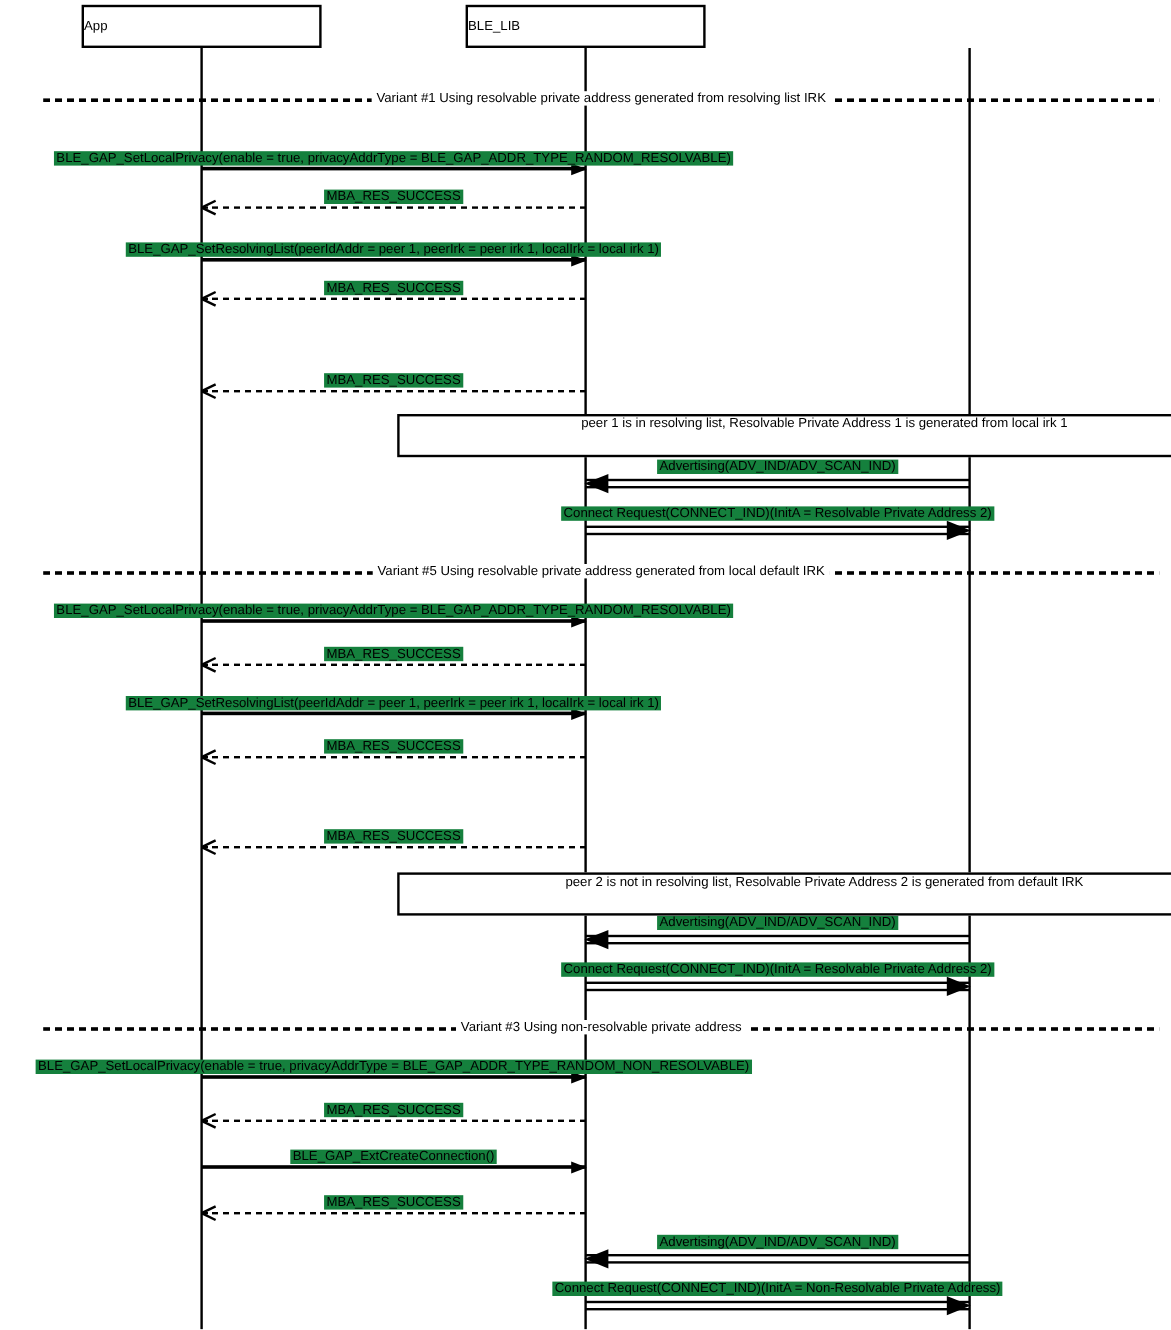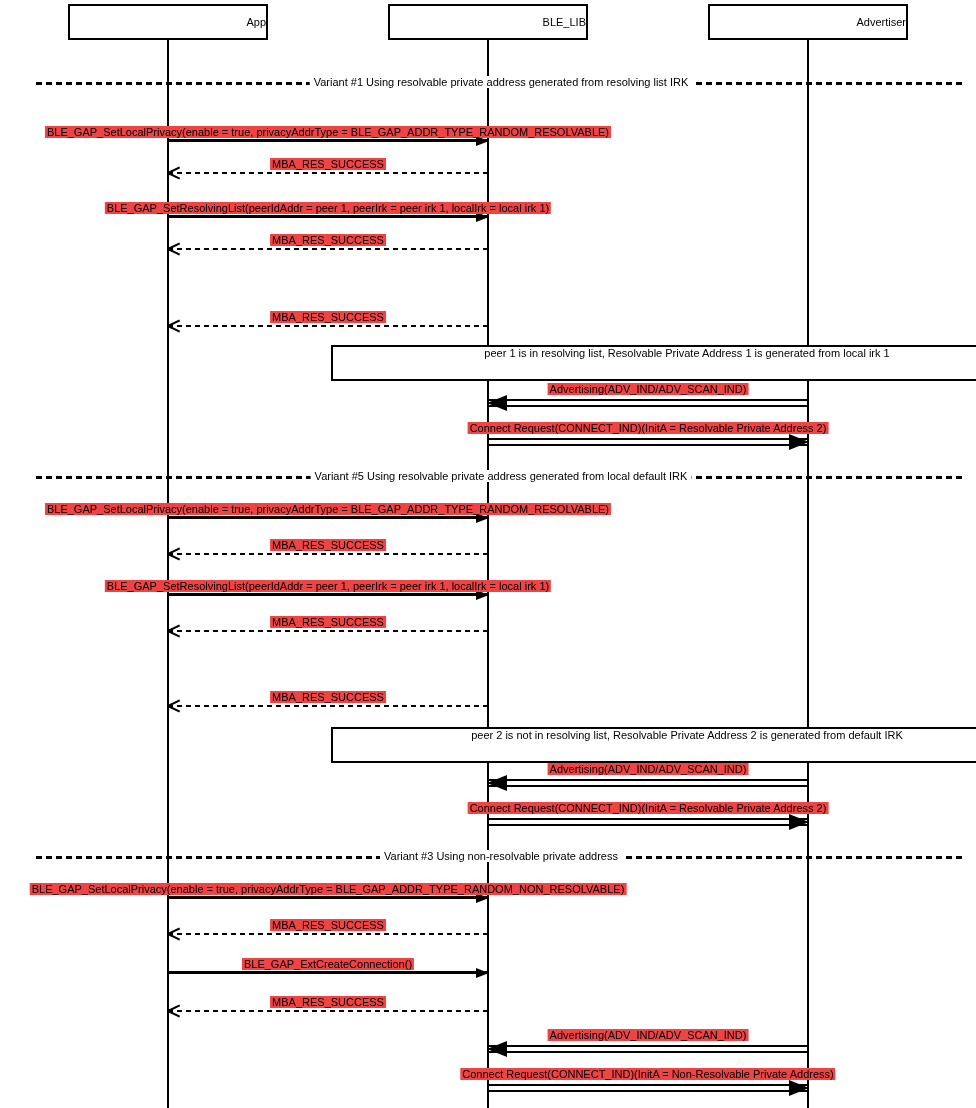--- a/index.html
+++ b/index.html
@@ -16,21 +16,21 @@
   
   .actor {
     position: absolute;
     top: 4px;
     width: 196px;
     height: 32px;
     border: 2px solid #000;
     background: #fff;
     display: flex;
     align-items: center;
-    justify-content: flex-end;
+    justify-content: flex-start;
     z-index: 3;
   }
   .lifeline {
     position: absolute;
     top: 40px;
     width: 2px;
     height: 1068px;
     background: #000;
     z-index: 0;
   }
@@ -70,21 +70,21 @@
   
   .msg { position: absolute; height: 20px; z-index: 2; }
   .laneA { left: 168px; width: 320px; }
   .laneB { left: 488px; width: 320px; }
   .msg .lbl {
     position: absolute;
     bottom: 4px;
     left: 50%;
     transform: translateX(-50%);
     white-space: nowrap;
-    background: #ef4444;
+    background: #15803d;
     padding: 0 2px;
     z-index: 2;
   }
   .msg.double .lbl { bottom: 6px; }
   .line-solid {
     position: absolute; left: 0; right: 0; bottom: 0; height: 0;
     border-top: 3px solid #000;
   }
   .line-dash {
     position: absolute; left: 0; right: 0; bottom: 0; height: 2px;
@@ -133,23 +133,20 @@
   <div class="lifeline" style="left:167px"></div>
   <div class="lifeline" style="left:487px"></div>
   <div class="lifeline" style="left:807px"></div>
 
   <div class="actor" style="left:68px">
     <span>App</span>
   </div>
   <div class="actor" style="left:388px">
     <span>BLE_LIB</span>
   </div>
-  <div class="actor" style="left:708px">
-    <span>Advertiser</span>
-  </div>
 
   <div class="divider" style="top:82px">
     <span class="lbl">Variant #1 Using resolvable private address generated from resolving list IRK</span>
   </div>
   <div class="divider" style="top:476px">
     <span class="lbl">Variant #5 Using resolvable private address generated from local default IRK</span>
   </div>
   <div class="divider" style="top:856px">
     <span class="lbl">Variant #3 Using non-resolvable private address</span>
   </div>

